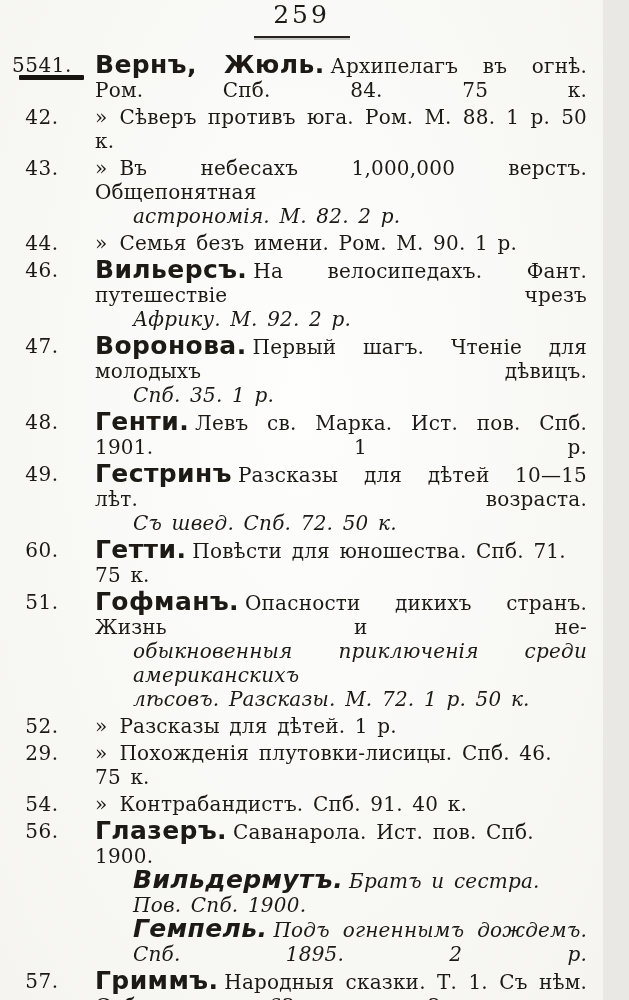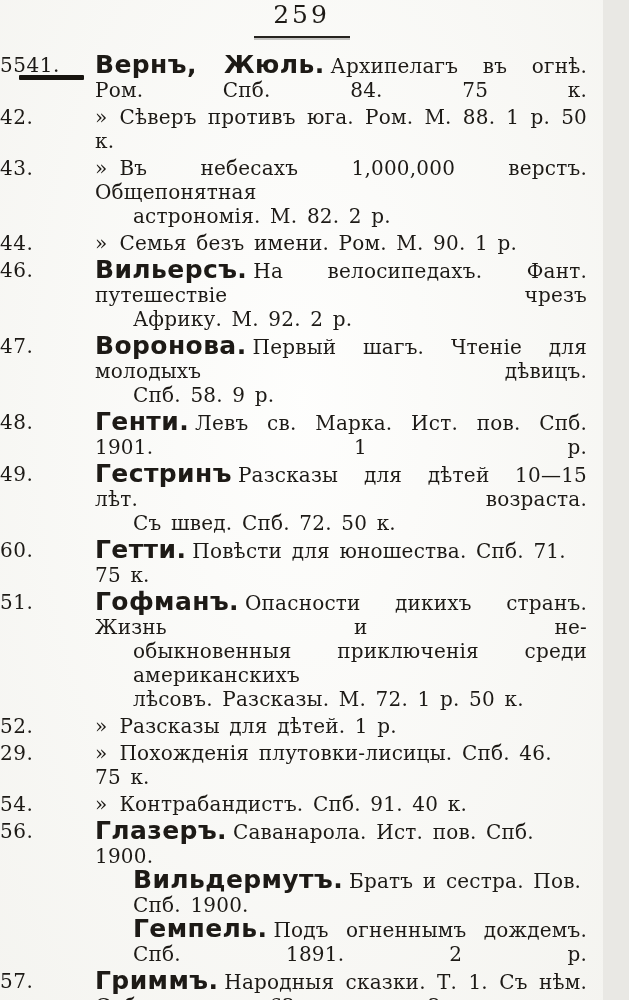--- a/index.html
+++ b/index.html
@@ -11,26 +11,26 @@
     padding-top:0;
   }
   .pagenum{text-align:center;font-size:25px;letter-spacing:3px;font-weight:500;}
   .header-rule{
     width:96px;height:2px;background:#25221e;margin:7px auto 0;
     box-shadow:0 2px 0 rgba(37,34,30,.25);
   }
   .entries{margin-top:15px;}
   .entry{display:flex;margin-bottom:3px;position:relative;}
   .num{
-    flex:0 0 84px;text-align:left;font-size:20px;line-height:24px;
+    flex:0 0 84px;text-align:center;font-size:20px;line-height:24px;
     white-space:nowrap;letter-spacing:.5px;
   }
   .ebody{flex:1;margin-left:11px;padding-right:16px;font-size:20px;line-height:24px;}
   .line{word-spacing:3px;letter-spacing:.2px;}
-  .line.ind{padding-left:38px;}
+  .line.ind{padding-left:38px;font-style:italic;}
   .line.j{text-align:justify;text-align-last:justify;}
   .author{
     font-family:"DejaVu Sans","Liberation Sans",sans-serif;font-weight:700;
     font-size:25px;letter-spacing:.4px;margin-right:6px;
   }
   .ditto{margin-right:12px;}
   .num-mark{
     position:absolute;left:19px;top:22px;width:65px;height:5px;
     background:#17140f;border-radius:1px;
   }
@@ -80,21 +80,21 @@
       <div class="ebody">
         <div class="line j"><span class="author">Вильерсъ.</span><span>На велосипедахъ. Фант. путешествіе чрезъ</span></div>
         <div class="line ind"><span>Африку. М. 92. 2 р.</span></div>
       </div>
     </div>
 
     <div class="entry">
       <span class="num">47.</span>
       <div class="ebody">
         <div class="line j"><span class="author">Воронова.</span><span>Первый шагъ. Чтеніе для молодыхъ дѣвицъ.</span></div>
-        <div class="line ind"><span>Спб. 58. 9 р.</span></div>
+        <div class="line ind"><span>Спб. 35. 1 р.</span></div>
       </div>
     </div>
 
     <div class="entry">
       <span class="num">48.</span>
       <div class="ebody">
         <div class="line j"><span class="author">Генти.</span><span>Левъ св. Марка. Ист. пов. Спб. 1901. 1 р.</span></div>
       </div>
     </div>
 
@@ -142,21 +142,21 @@
         <div class="line"><span class="ditto">»</span><span>Контрабандистъ. Спб. 91. 40 к.</span></div>
       </div>
     </div>
 
 
     <div class="entry">
       <span class="num">56.</span>
       <div class="ebody">
         <div class="line"><span class="author">Глазеръ.</span><span>Саванарола. Ист. пов. Спб. 1900.</span></div>
         <div class="line ind"><span class="author">Вильдермутъ.</span><span>Братъ и сестра. Пов. Спб. 1900.</span></div>
-        <div class="line ind j"><span class="author">Гемпель.</span><span>Подъ огненнымъ дождемъ. Спб. 1891. 2 р.</span></div>
+        <div class="line ind j"><span class="author">Гемпель.</span><span>Подъ огненнымъ дождемъ. Спб. 1895. 2 р.</span></div>
       </div>
     </div>
 
     <div class="entry">
       <span class="num">57.</span>
       <div class="ebody">
         <div class="line j"><span class="author">Гриммъ.</span><span>Народныя сказки. Т. 1. Съ нѣм. Спб. 62. 2 р.</span></div>
       </div>
     </div>
 

